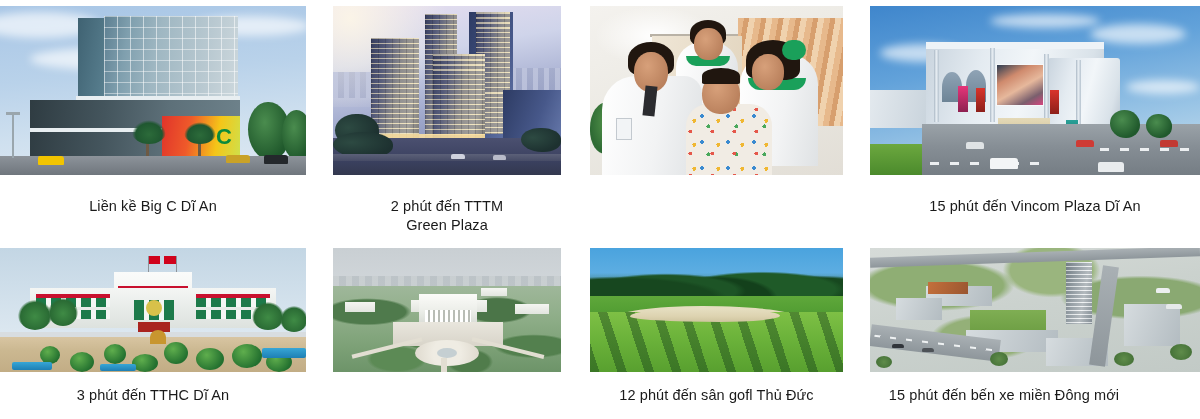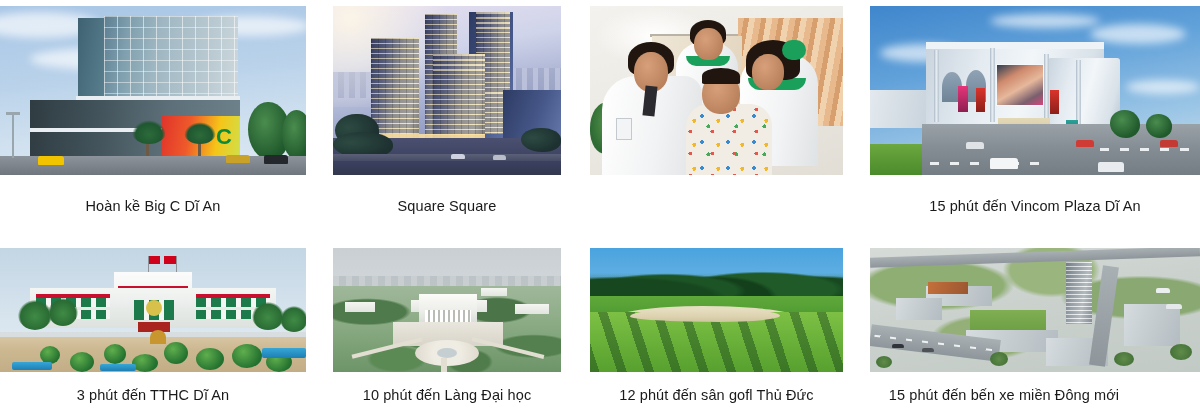--- a/index.html
+++ b/index.html
@@ -353,21 +353,21 @@
       <div class="treeblob" style="left:248px; top:96px; width:42px; height:58px;"></div>
       <div class="treeblob" style="left:282px; top:104px; width:30px; height:50px;"></div>
       <div class="road" style="left:0px; top:150px; width:306px; height:19px;"></div>
       <div class="car" style="left:38px; top:150px; width:26px; height:9px; background:#f2c400;"></div>
       <div class="car" style="left:226px; top:149px; width:24px; height:8px; background:#c9a227;"></div>
       <div class="car" style="left:264px; top:149px; width:24px; height:9px; background:#24282c;"></div>
       <div style="position:absolute; left:12px; top:108px; width:2px; height:44px; background:#9aa6ad;"></div>
       <div style="position:absolute; left:6px; top:106px; width:14px; height:3px; background:#9aa6ad;"></div>
     </div>
     <div class="caption" style="margin-top:22px;">
-      <div>Hoàn kề Big C Dĩ An</div>
+      <div>Liền kề Big C Dĩ An</div>
     </div>
   </div>
 
   <div class="cell" style="left:333px; top:6px; width:228px;">
     <div class="thumb sky-dusk" style="width:228px; height:169px;">
       <div class="dusk-glow"></div>
       <div class="dusk-city" style="left:0px; top:66px; width:70px; height:26px;"></div>
       <div class="dusk-city" style="left:178px; top:62px; width:50px; height:28px;"></div>
       <div class="blue-slab" style="left:136px; top:6px; width:44px; height:126px;"></div>
       <div class="hr-tower" style="left:92px; top:8px; width:32px; height:124px;"></div>
@@ -379,21 +379,22 @@
       <div class="lit-strip" style="left:100px; top:132px; width:60px; height:3px;"></div>
       <div class="dusk-ground" style="left:0px; top:132px; width:228px; height:37px;"></div>
       <div class="dusk-trees" style="left:2px; top:108px; width:44px; height:34px;"></div>
       <div class="dusk-trees" style="left:0px; top:126px; width:60px; height:26px;"></div>
       <div class="dusk-trees" style="left:188px; top:122px; width:40px; height:24px;"></div>
       <div style="position:absolute; left:0px; top:148px; width:228px; height:7px; background:linear-gradient(to bottom,#5b6078,#474c66);"></div>
       <div class="car" style="left:118px; top:148px; width:14px; height:5px; background:#cfd2de;"></div>
       <div class="car" style="left:160px; top:149px; width:13px; height:5px; background:#b9bcc9;"></div>
     </div>
     <div class="caption" style="margin-top:22px;">
-      <div>Square Square</div>
+      <div>2 phút đến TTTM</div>
+      <div>Green Plaza</div>
     </div>
   </div>
 
   <div class="cell" style="left:590px; top:6px; width:253px;">
     <div class="thumb ward-bg" style="width:253px; height:169px;">
       <div class="wall-light" style="left:4px; top:0px; width:120px; height:60px;"></div>
       <div class="curtain-rod" style="left:60px; top:28px; width:193px; height:3px;"></div>
       <div class="curtain" style="left:148px; top:12px; width:105px; height:108px;"></div>
       <div style="position:absolute; left:62px; top:30px; width:90px; height:64px; background:linear-gradient(100deg,#efe6d6,#e3d6c0);"></div>
       <div class="plant-left" style="left:0px; top:96px; width:34px; height:52px;"></div>
@@ -514,23 +515,20 @@
       <div class="plaza" style="left:60px; top:74px; width:110px; height:24px;"></div>
       <div class="plaza-circle" style="left:82px; top:92px; width:64px; height:26px;"></div>
       <div style="position:absolute; left:104px; top:100px; width:20px; height:10px; border-radius:50%; background:#c5cfd2;"></div>
       <div class="path" style="left:18px; top:98px; width:72px; height:4px; transform:rotate(-14deg);"></div>
       <div class="path" style="left:138px; top:98px; width:74px; height:4px; transform:rotate(14deg);"></div>
       <div class="path" style="left:108px; top:110px; width:6px; height:14px;"></div>
       <div class="campus-wings" style="left:12px; top:54px; width:30px; height:10px;"></div>
       <div class="campus-wings" style="left:182px; top:56px; width:34px; height:10px;"></div>
       <div class="campus-wings" style="left:148px; top:40px; width:26px; height:8px;"></div>
     </div>
-    <div class="caption" style="margin-top:14px;">
-      <div>10 phút đến Làng Đại học</div>
-    </div>
   </div>
 
   <div class="cell" style="left:590px; top:248px; width:253px;">
     <div class="thumb sky-golf" style="width:253px; height:124px;">
       <div class="treeline" style="left:0px; top:4px; width:253px; height:52px;"></div>
       <div class="fairway-far" style="left:0px; top:48px; width:253px; height:22px;"></div>
       <div class="bunker" style="left:24px; top:58px; width:184px; height:22px;"></div>
       <div class="fairway-near" style="left:0px; top:64px; width:253px; height:60px;">
         <div class="shadows"></div>
       </div>

